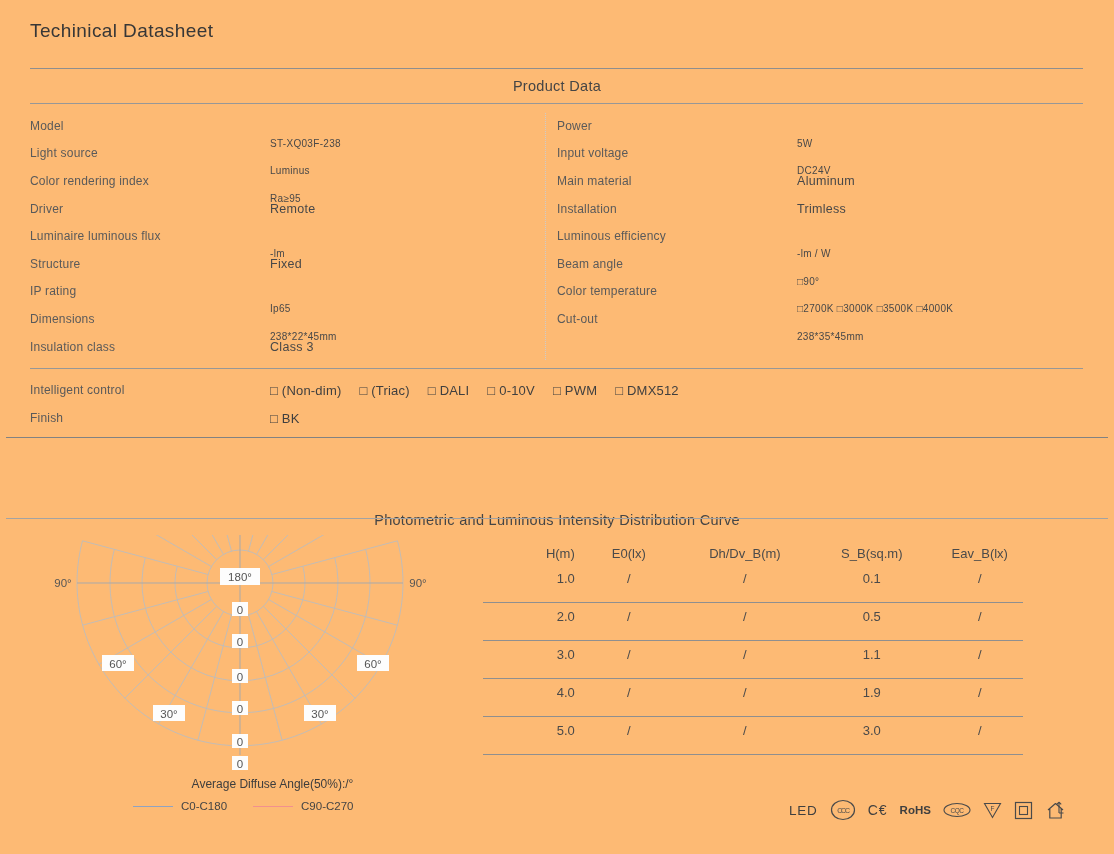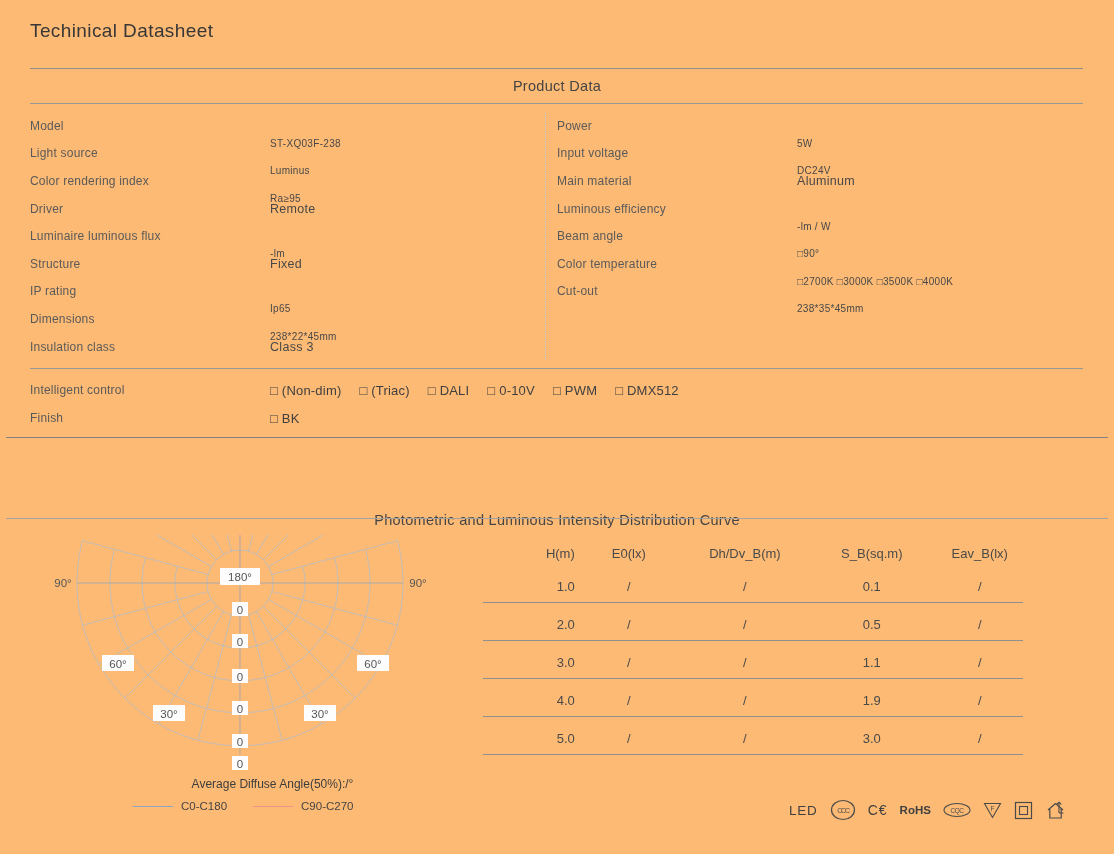--- a/index.html
+++ b/index.html
@@ -15,21 +15,21 @@
   .plabel{flex:0 0 240px;font-size:12px;color:#5a5a5a;letter-spacing:.2px;}
   .pvalue{font-size:12.5px;color:#484848;letter-spacing:.3px;}
   .pvalue.big{font-size:10px;margin-top:35px;}
   .ctl-row{display:flex;align-items:center;height:28px;}
   .ctl-options{display:flex;gap:18px;font-size:13px;color:#3f3f3f;letter-spacing:.2px;}
   .vdotted{position:absolute;width:0;border-left:1px dotted #cbcbcb;}
   
   .ptable{position:absolute;left:483px;top:541px;width:540px;}
   .ptable .thead{display:flex;height:24px;align-items:center;font-size:13px;color:#4a4a4a;}
   .ptable .trow{display:flex;height:38px;align-items:flex-end;box-sizing:border-box;
-                padding-bottom:8px;border-bottom:1px solid #8f8f8f;font-size:13px;color:#4a4a4a;}
+                padding-bottom:16px;border-bottom:1px solid #8f8f8f;font-size:13px;color:#4a4a4a;}
   .c1{flex:0 0 17%;text-align:right;}
   .c2{flex:0 0 20%;text-align:center;}
   .c3{flex:0 0 23%;text-align:center;}
   .c4{flex:0 0 24%;text-align:center;}
   .c5{flex:0 0 16%;text-align:center;}
   
   .legend-title{position:absolute;left:120px;top:777px;width:305px;text-align:center;
                 font-size:12px;font-weight:500;color:#3d3d3d;}
   .legend-row{position:absolute;left:133px;top:800px;display:flex;align-items:center;gap:26px;}
   .legend-item{display:flex;align-items:center;gap:8px;font-size:11.5px;color:#444;}
@@ -99,20 +99,24 @@
         <div class="plabel">Power</div>
         <div class="pvalue big">5W</div>
       </div>
     <div class="prow">
         <div class="plabel">Input voltage</div>
         <div class="pvalue big">DC24V</div>
       </div>
     <div class="prow">
         <div class="plabel">Main material</div>
         <div class="pvalue">Aluminum</div>
+      </div>
+    <div class="prow">
+        <div class="plabel">Installation</div>
+        <div class="pvalue">Trimless</div>
       </div>
     <div class="prow">
         <div class="plabel">Luminous efficiency</div>
         <div class="pvalue big">-lm / W</div>
       </div>
     <div class="prow">
         <div class="plabel">Beam angle</div>
         <div class="pvalue big">□90°</div>
       </div>
     <div class="prow">

